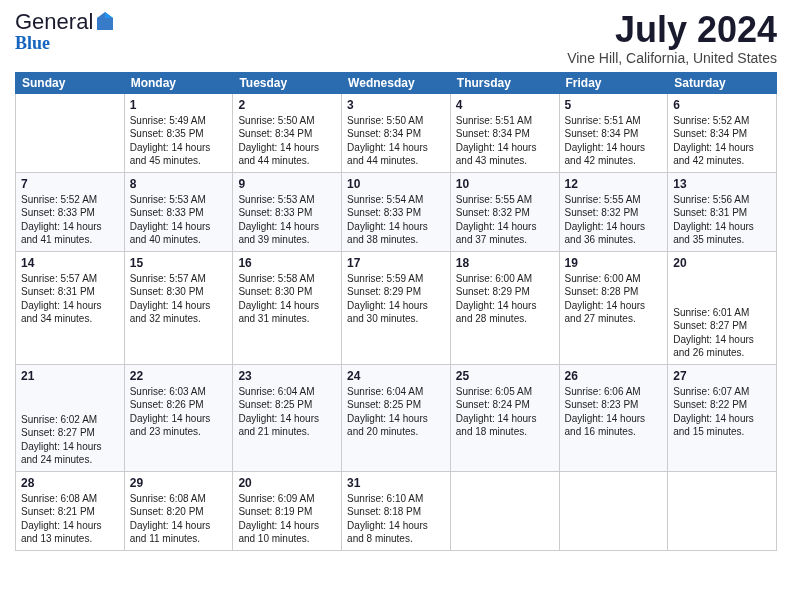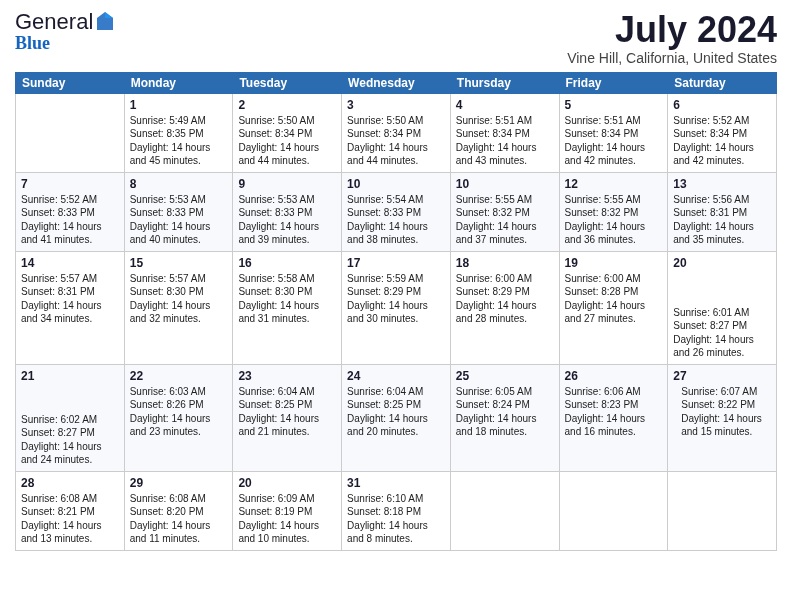--- a/index.html
+++ b/index.html
@@ -324,21 +324,21 @@
           </td>
           <td>
             <div class="day-num">26</div>
             <div class="cell-data" style="white-space: pre-line;">Sunrise: 6:06 AM
 Sunset: 8:23 PM
 Daylight: 14 hours
 and 16 minutes.</div>
           </td>
           <td>
             <div class="day-num">27</div>
-            <div class="cell-data" style="white-space: pre-line; margin-left: 8px;">Sunrise: 6:07 AM
+            <div class="cell-data" style="white-space: pre-line;">Sunrise: 6:07 AM
 Sunset: 8:22 PM
 Daylight: 14 hours
 and 15 minutes.</div>
           </td>
         </tr>
         <tr class="week-row">
           <td>
             <div class="day-num">28</div>
             <div class="cell-data" style="white-space: pre-line;">Sunrise: 6:08 AM
 Sunset: 8:21 PM

